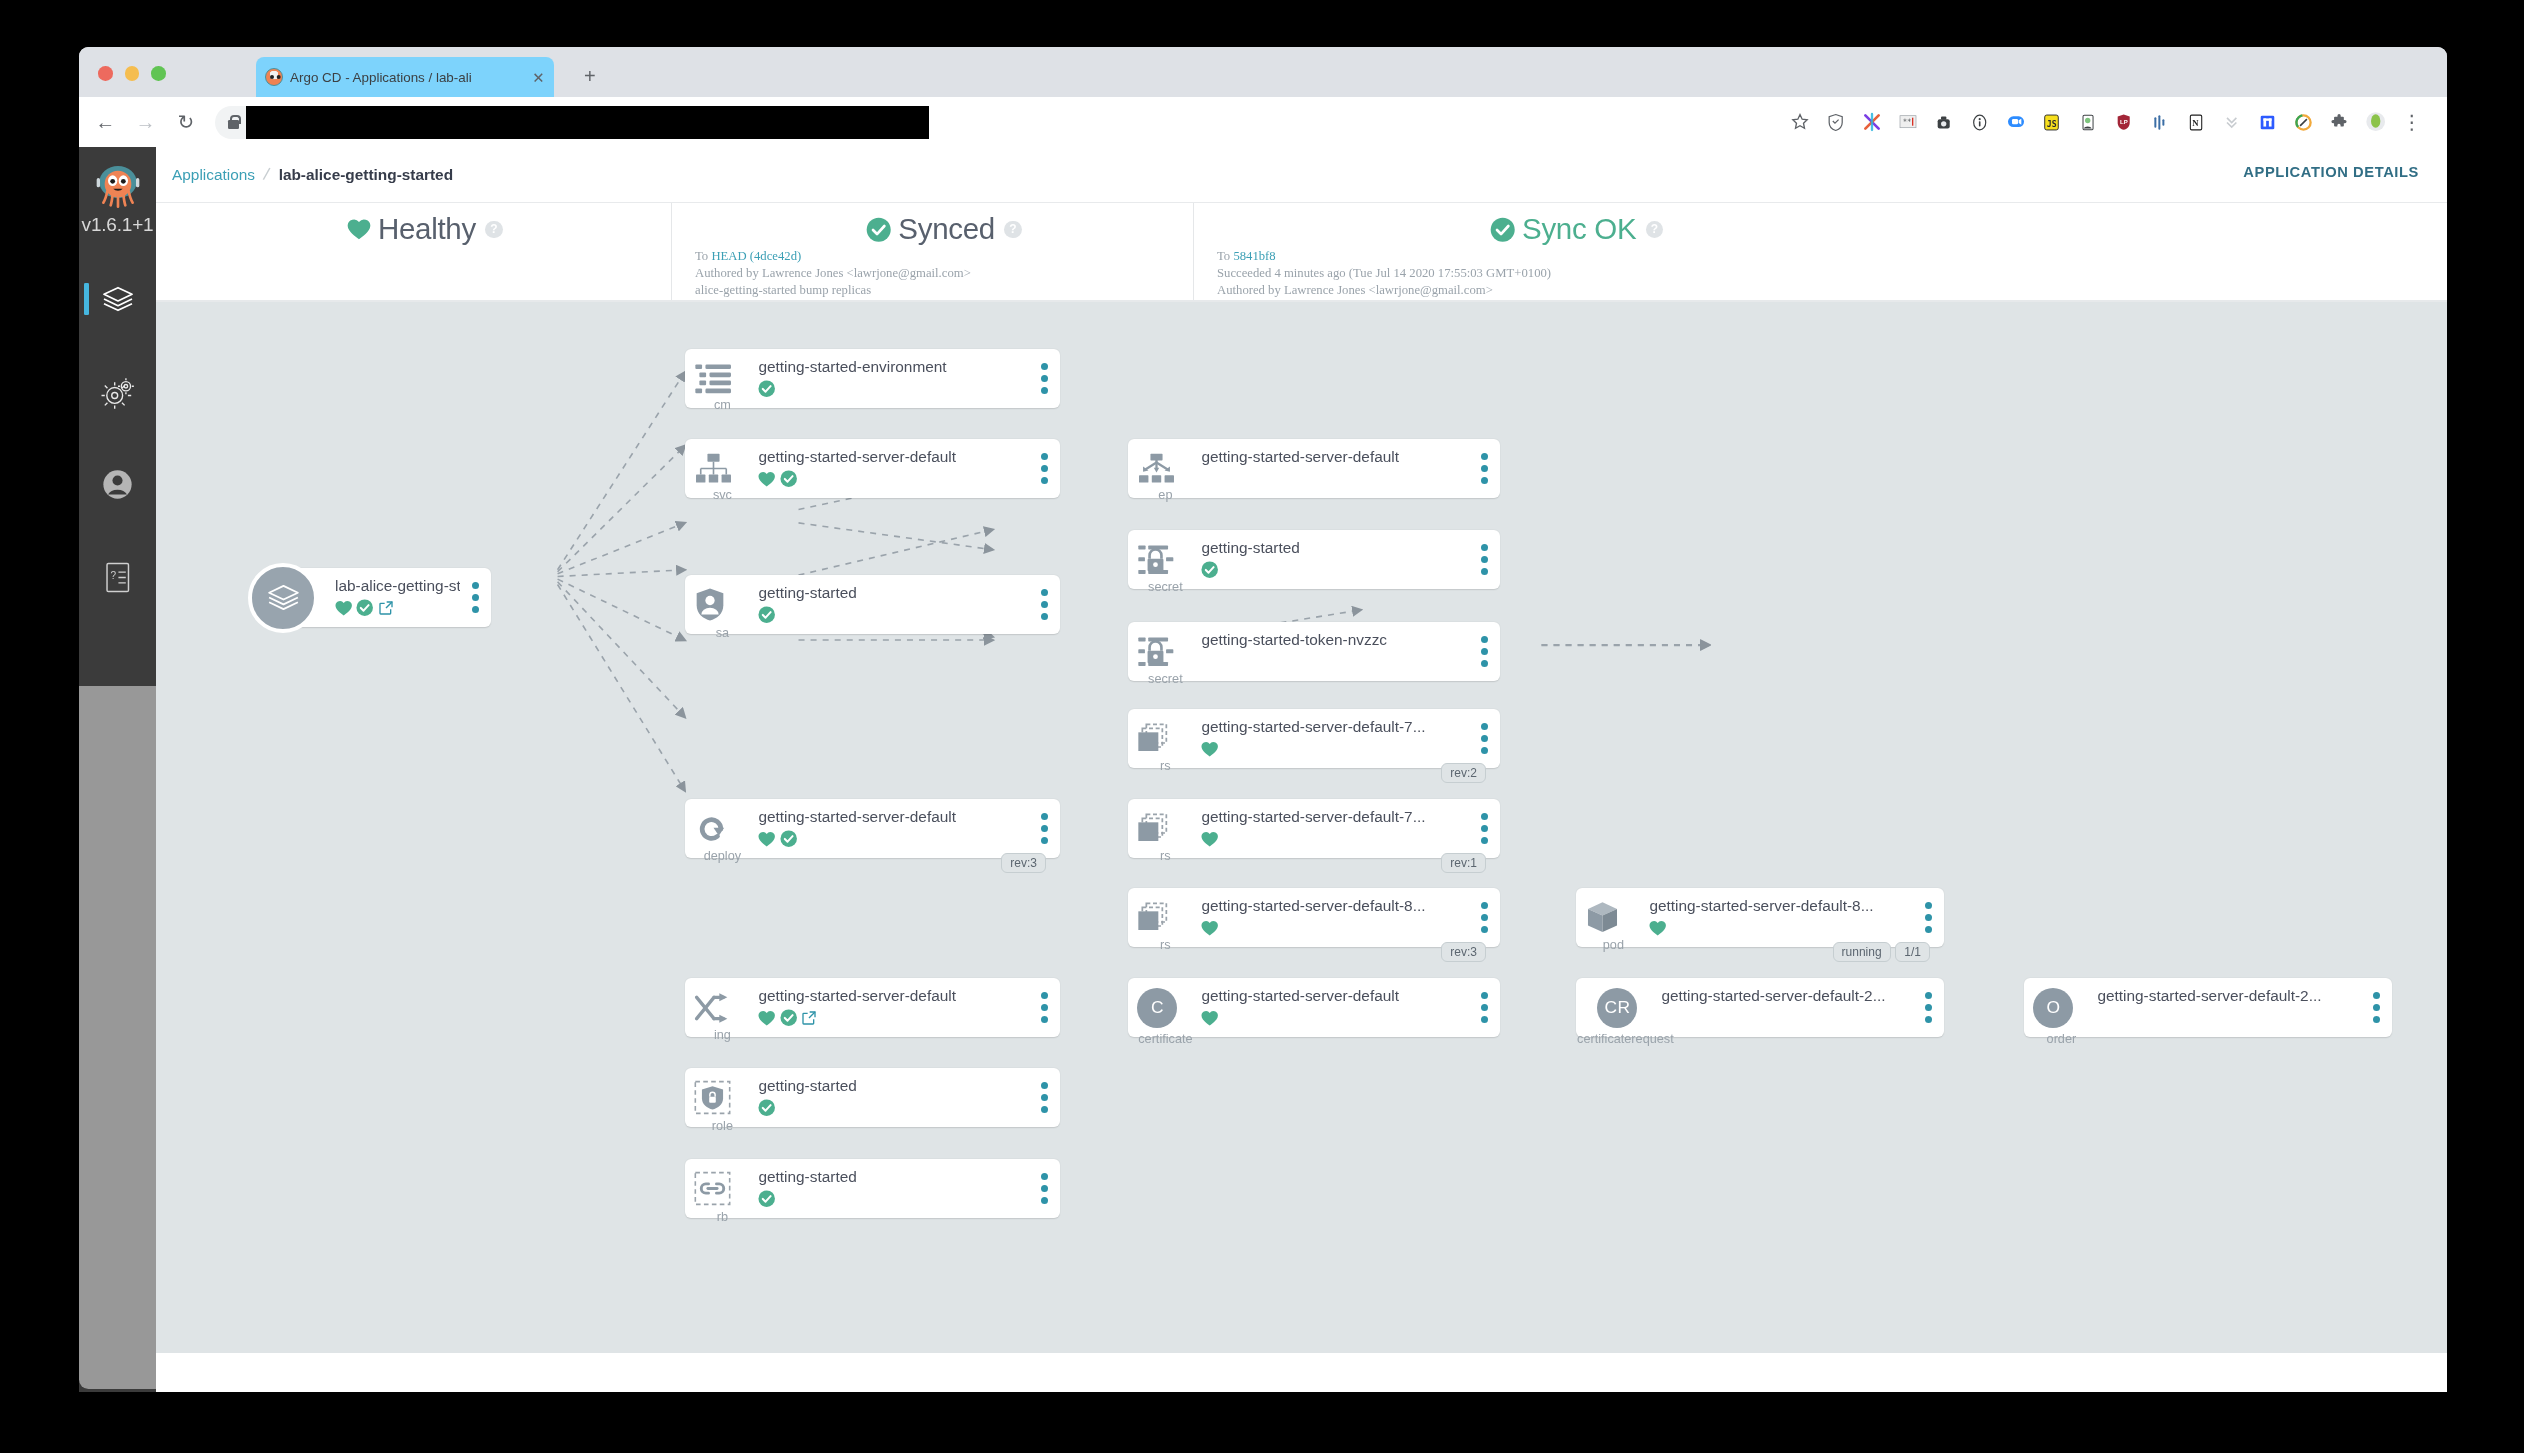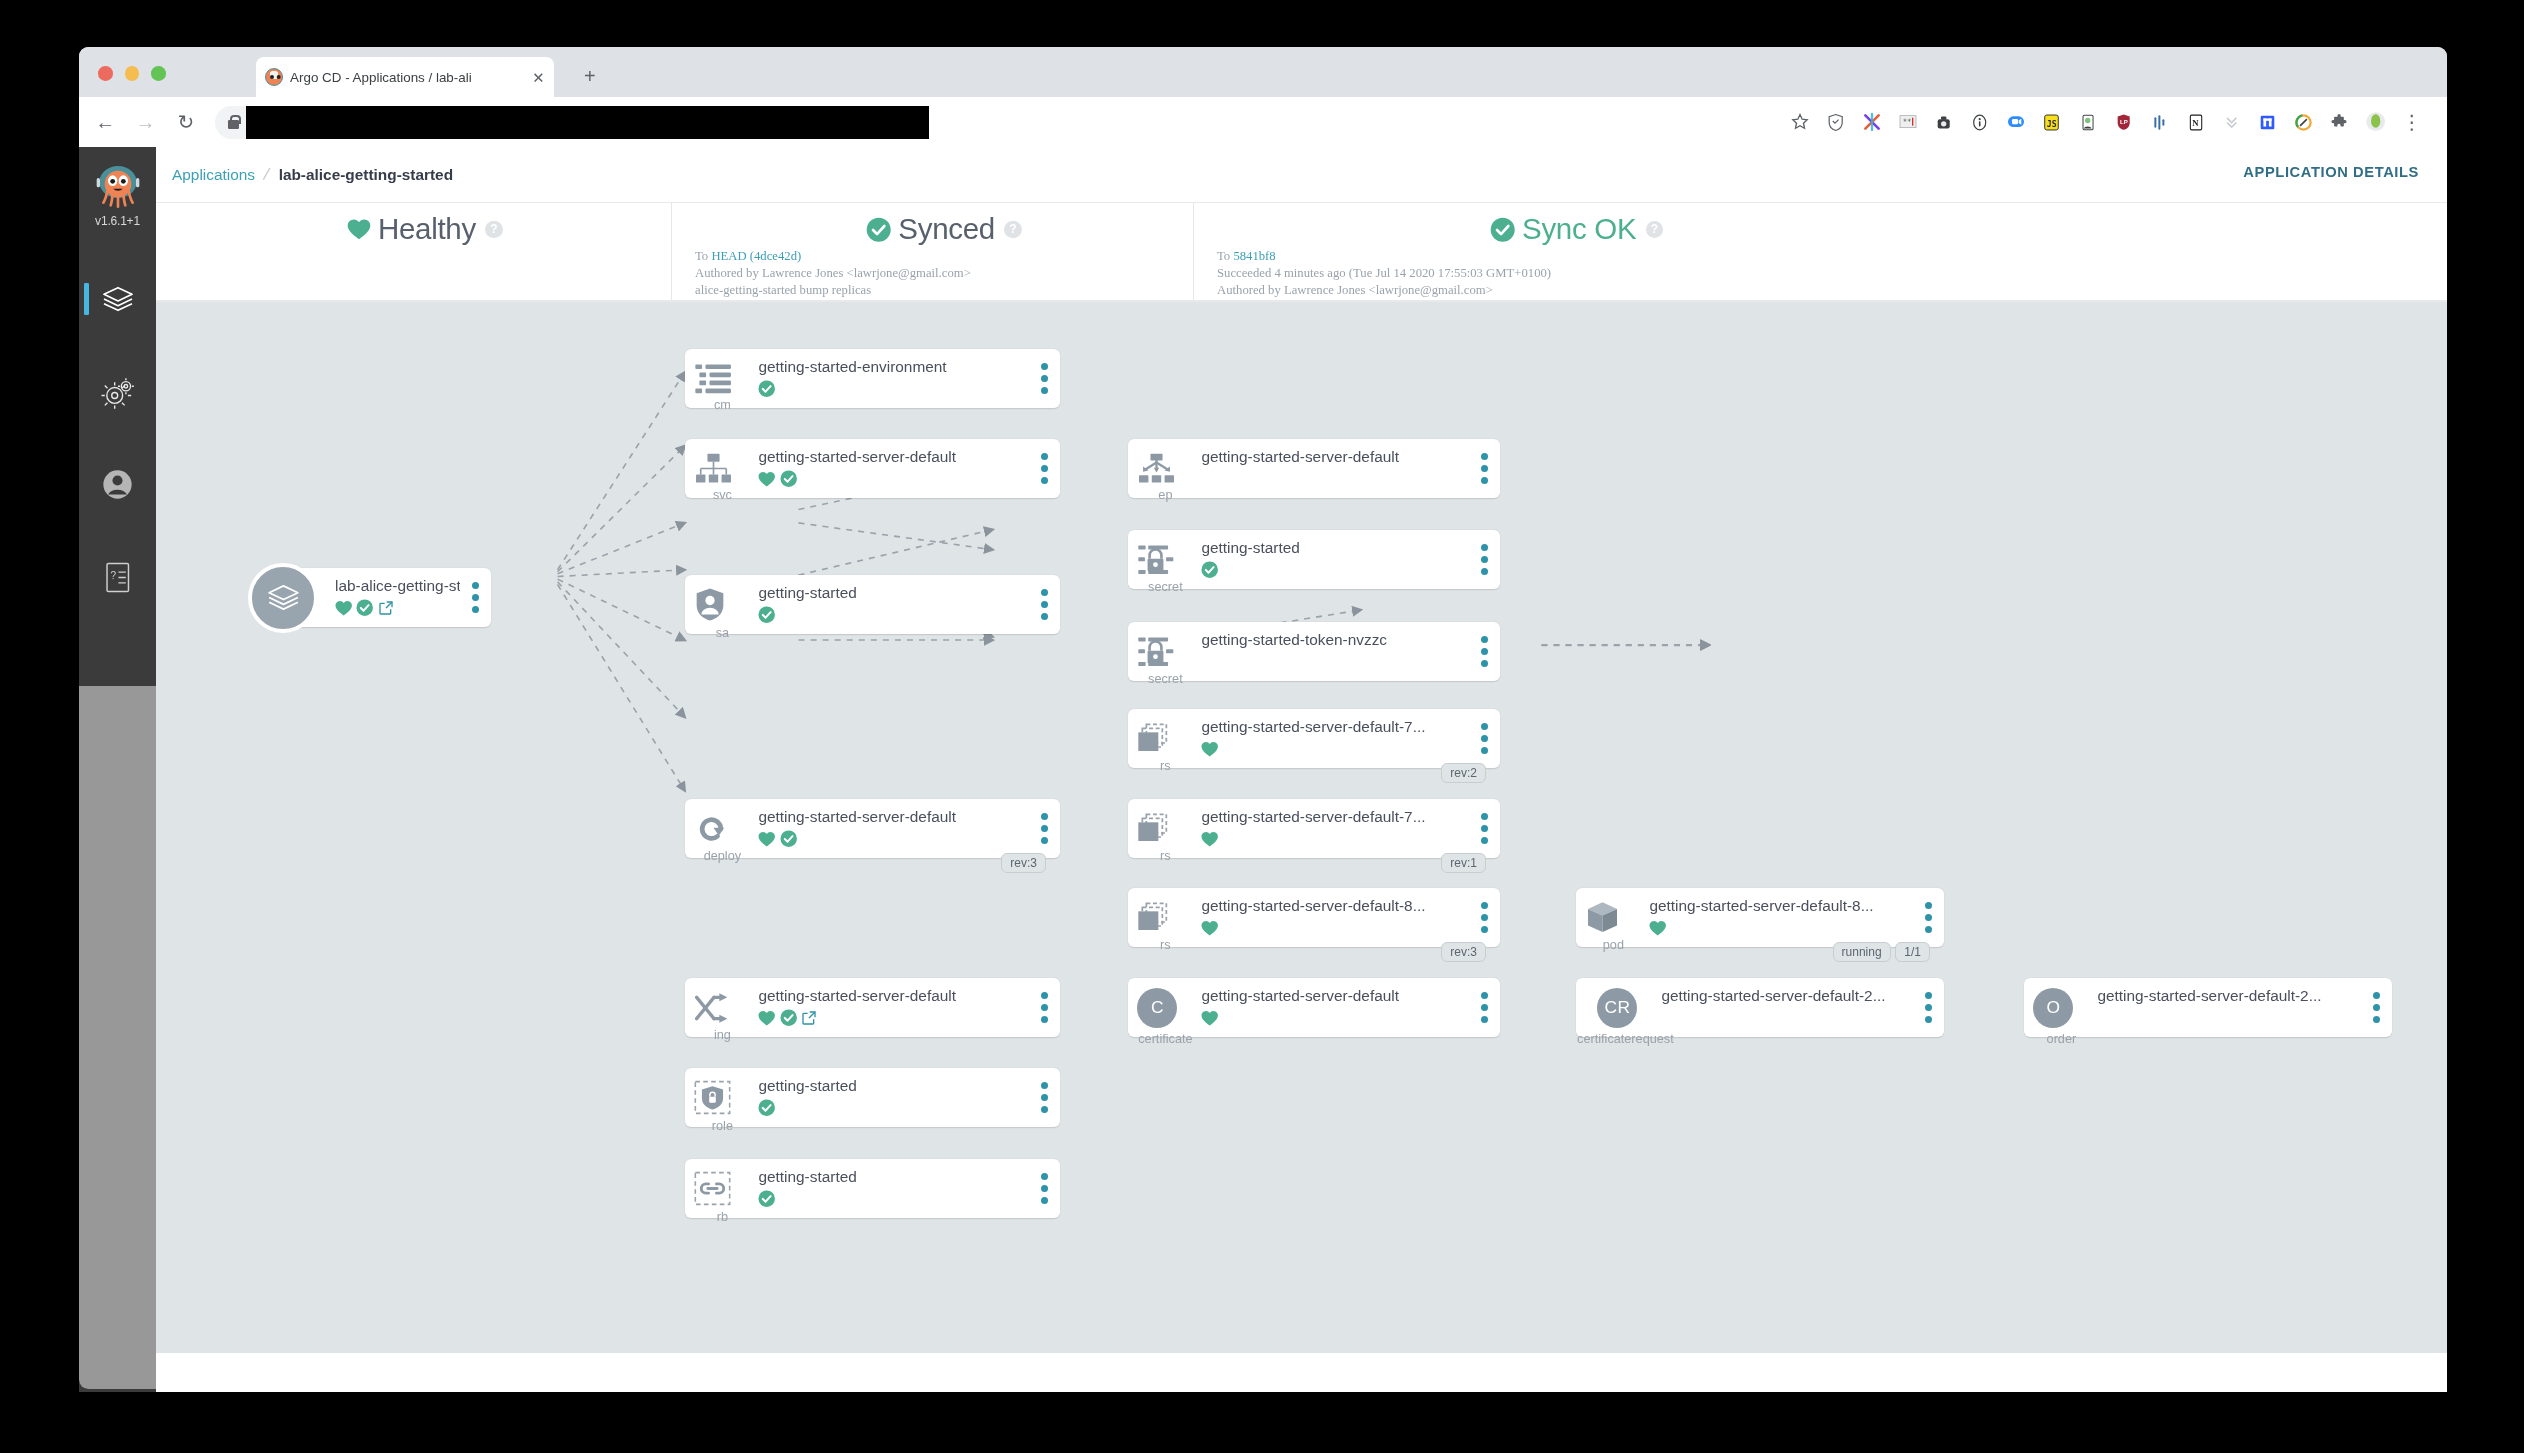--- a/index.html
+++ b/index.html
@@ -19,21 +19,21 @@
     border-radius: 9.4px 9.4px 0 0;
     overflow: hidden;
   }
   .tabstrip { position: relative; height: 50px; background:#dee1e6; }
   .traffic { position:absolute; left:19px; top:19px; display:flex; gap:12px; }
   .dot { width:14.7px; height:14.7px; border-radius:50%; }
   .dot.r{background:#ed6a5e;} .dot.y{background:#f5bd4f;} .dot.g{background:#61c454;}
 
   .tab {
     position:absolute; left:177px; top:10px; width:298px; height:40px;
-    background:#ffffff; border-radius:8px 8px 0 0;
+    background:#7dd3fc; border-radius:8px 8px 0 0;
     display:flex; align-items:center; padding:0 9.4px; gap:6.7px;
   }
   .tab-favicon { width:18px; height:18px; border-radius:50%;
     background:radial-gradient(circle at 50% 38%, #f2f2f2 0 34%, #ef8354 35% 100%);
     border:1.3px solid #4a8f9a; flex:none; position:relative; overflow:hidden; }
   .tab-favicon:after{content:"";position:absolute;left:3.3px;top:6px;width:4px;height:4px;border-radius:50%;background:#222;
     box-shadow:6.7px 0 0 #222;}
   .tab-title { font-size:13.4px; color:#3c4043; white-space:nowrap; overflow:hidden;
     text-overflow:clip; flex:1; }
   .tab-close { font-size:14.7px; color:#5f6368; flex:none; padding-left:2.7px;}
@@ -51,21 +51,21 @@
   .toolbar-right { margin-left:auto; display:flex; align-items:center; gap:0px; padding-right:2.7px;}
   .ext { width:36px; height:36px; display:flex; align-items:center; justify-content:center; }
   .ext svg { display:block; }
 
   
   .app { position:absolute; left:0; top:100px; width:2368px; height:1245px; background:#f3f4f6; }
 
   .sidebar { position:absolute; left:0; top:0; width:77px; height:1245px; background:#3b3b3b; }
   .sb-logo { position:absolute; left:14.7px; top:14.7px; width:48px; height:48px; }
   .sb-version { position:absolute; left:0; top:67px; width:77px; text-align:center;
-    color:#d8d8d8; font-size:12px; letter-spacing:-0.2px;}
+    color:#d8d8d8; font-size:19px; letter-spacing:-0.2px;}
   .sb-item { position:absolute; left:0; width:77px; height:56px; display:flex; align-items:center; justify-content:center; }
   .sb-item.active:before { content:""; position:absolute; left:5.4px; top:12px; width:4.7px; height:32px; background:#46b7e0; border-radius:1.3px;}
   .sb-item svg { display:block; }
 
   .sb-track { position:absolute; left:0; top:539px; width:77px; height:706px; }
   .sb-thumb { position:absolute; left:0; top:0; width:77px; height:703px; background:#989898; border-radius:0 0 0 9.4px; }
 
   .content { position:absolute; left:77px; top:0; right:0; height:1245px; background:#fff; }
 
   .breadcrumb-bar { position:relative; height:55px; display:flex; align-items:center; padding-left:16px; }

